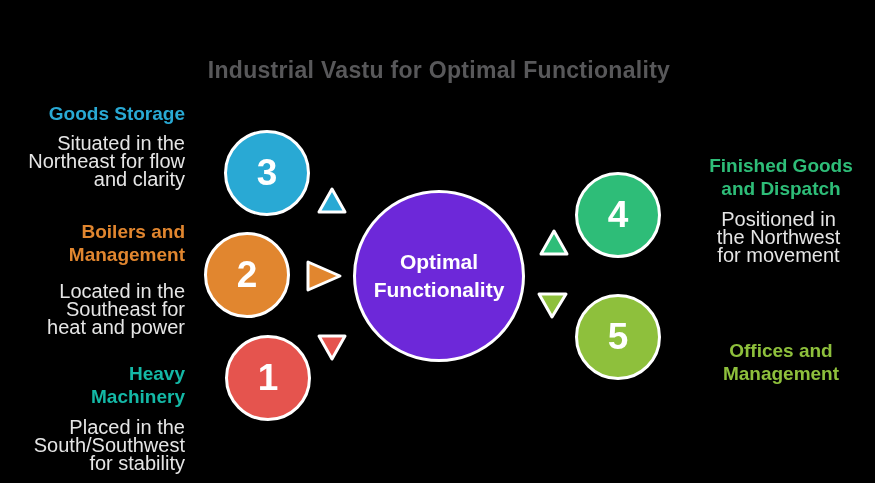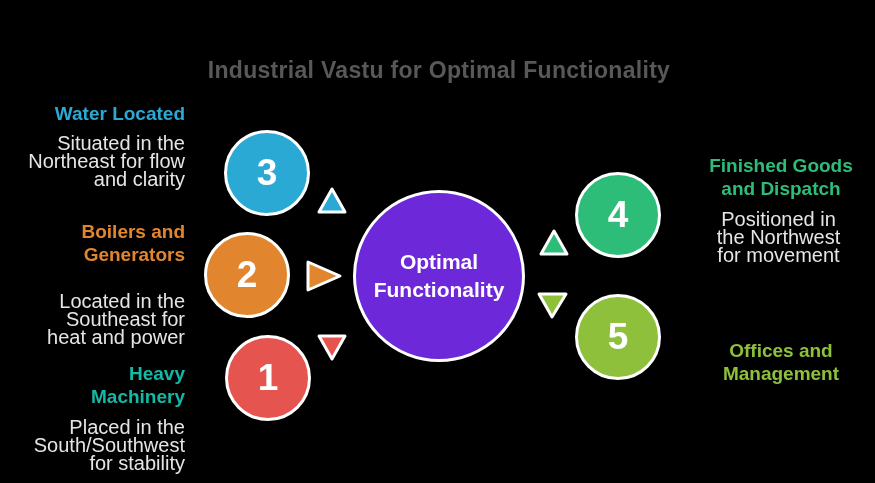--- a/index.html
+++ b/index.html
@@ -84,39 +84,39 @@
     line-height: 18px;
     color: #e5e5e5;
     margin: 0;
   }
   .align-right { text-align: right; }
   .align-left  { text-align: center; margin-top: 28px; }
 
   .h-water    { left: 45px;  top: 102px; width: 140px; color: #29A9D4; }
   .b-water    { left: 25px;  top: 134px; width: 160px; }
   .h-boilers  { left: 45px;  top: 220px; width: 140px; color: #E1862F; }
-  .b-boilers  { left: 25px;  top: 292px; width: 160px; }
+  .b-boilers  { left: 25px;  top: 282px; width: 160px; }
   .h-heavy    { left: 45px;  top: 362px; width: 140px; color: #14b8a6; }
   .b-heavy    { left: 25px;  top: 418px; width: 160px; }
   .h-finished { left: 706px; top: 126px; width: 150px; color: #2EBD78; }
   .b-finished { left: 706px; top: 182px; width: 145px; }
   .h-offices  { left: 706px; top: 311px; width: 150px; color: #8EC03C; }
   .b-offices  { left: 706px; top: 367px; width: 145px; }
 </style>
 </head>
 <body>
 
 <div class="canvas">
 
   <h1 class="title">Industrial Vastu for Optimal Functionality</h1>
 
-  <p class="label-heading align-right h-water">Water Located</p>
+  <p class="label-heading align-right h-water">Goods Storage</p>
   <p class="label-body align-right b-water">Situated in the Northeast for flow and clarity</p>
 
-  <p class="label-heading align-right h-boilers">Boilers and Generators</p>
+  <p class="label-heading align-right h-boilers">Boilers and Management</p>
   <p class="label-body align-right b-boilers">Located in the Southeast for heat and power</p>
 
   <p class="label-heading align-right h-heavy">Heavy Machinery</p>
   <p class="label-body align-right b-heavy">Placed in the South/Southwest for stability</p>
 
   <p class="label-heading align-left h-finished">Finished Goods and Dispatch</p>
   <p class="label-body align-left b-finished">Positioned in the Northwest for movement</p>
 
   <p class="label-heading align-left h-offices">Offices and Management</p>
 

